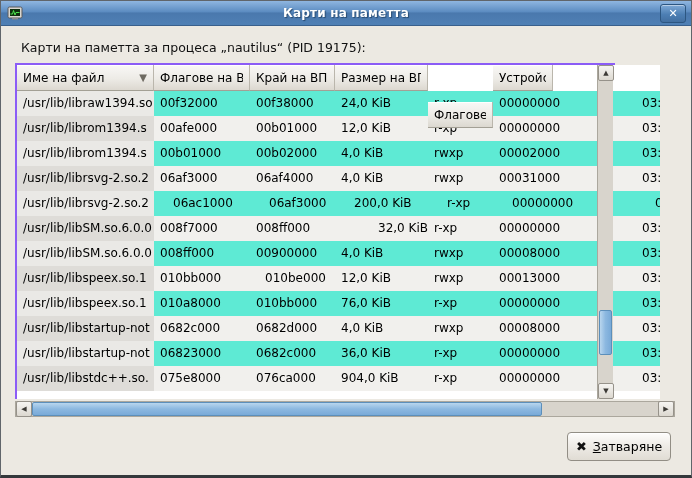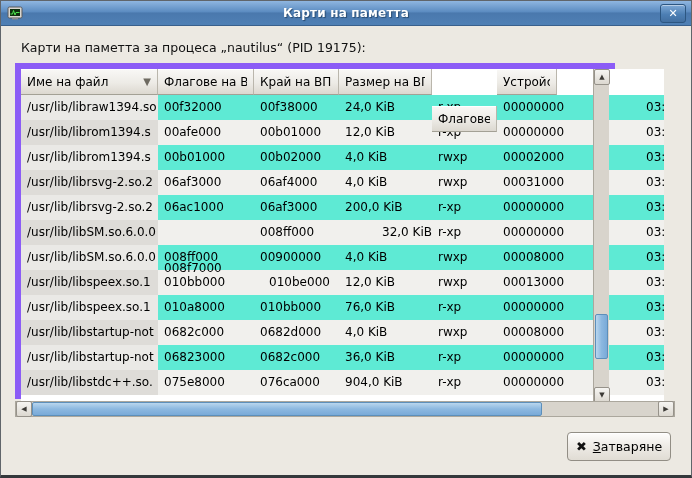--- a/index.html
+++ b/index.html
@@ -28,21 +28,21 @@
     position:absolute;right:5px;top:3px;width:26px;height:19px;
     background:linear-gradient(to bottom,#7fa9d6 0%,#4d7fb4 55%,#426fa0 100%);
     border:1px solid #2c5681;border-radius:3px;
     color:#fff;font-weight:bold;font-size:11px;line-height:17px;text-align:center;
     box-shadow:inset 0 1px 0 rgba(255,255,255,.45);cursor:default;
   }
   
   .subtitle{position:absolute;left:20px;top:39px;font-size:12.5px;color:#111;}
   .table-frame{
     position:absolute;left:14px;top:62px;width:600px;height:336px;
-    background:#fff;border:6px solid #8b5cf6;padding-left:20px;
+    background:#fff;border:2px solid #8b5cf6;padding-left:20px;
   }
   .tview{position:absolute;left:0;top:0;width:643px;height:334px;overflow:hidden;background:#fff;}
   .theader{display:flex;height:26px;}
   .hcell{
     position:relative;height:26px;display:flex;align-items:center;padding:0 6px;
     background:linear-gradient(to bottom,#f9f8f6 0%,#edebe6 55%,#dcd8d0 100%);
     border-right:1px solid #bab6ac;border-bottom:1px solid #a3a095;
     box-shadow:inset 0 1px 0 #fff;
     white-space:nowrap;overflow:hidden;flex:0 0 auto;cursor:default;
   }
@@ -173,30 +173,30 @@
             <div class="tcell sortcol" style="width: 137px;">/usr/lib/librsvg-2.so.2</div>
             <div class="tcell" style="width: 96px;">06af3000</div>
             <div class="tcell" style="width: 85px;">06af4000</div>
             <div class="tcell" style="width: 93px;">4,0 KiB</div>
             <div class="tcell" style="width: 65px;">rwxp</div>
             <div class="tcell" style="width: 143px;">00031000</div>
             <div class="tcell" style="width: 60px;">03:02</div>
           </div>
           <div class="trow odd">
             <div class="tcell sortcol" style="width: 137px;">/usr/lib/librsvg-2.so.2</div>
-            <div class="tcell" style="width: 96px;">06ac1000</div>
+            <div class="tcell" style="width: 96px; margin-left: 13px;">06ac1000</div>
             <div class="tcell" style="width: 85px;">06af3000</div>
             <div class="tcell" style="width: 93px;">200,0 KiB</div>
             <div class="tcell" style="width: 65px;">r-xp</div>
             <div class="tcell" style="width: 143px;">00000000</div>
             <div class="tcell" style="width: 60px;">03:02</div>
           </div>
           <div class="trow even">
             <div class="tcell sortcol" style="width: 137px;">/usr/lib/libSM.so.6.0.0</div>
-            <div class="tcell" style="width: 96px; margin-top: 36px;">008f7000</div>
+            <div class="tcell" style="width: 96px;">008f7000</div>
             <div class="tcell" style="width: 85px;">008ff000</div>
             <div class="tcell" style="width: 93px; text-align: right;">32,0 KiB</div>
             <div class="tcell" style="width: 65px;">r-xp</div>
             <div class="tcell" style="width: 143px;">00000000</div>
             <div class="tcell" style="width: 60px;">03:02</div>
           </div>
           <div class="trow odd">
             <div class="tcell sortcol" style="width: 137px;">/usr/lib/libSM.so.6.0.0</div>
             <div class="tcell" style="width: 96px;">008ff000</div>
             <div class="tcell" style="width: 85px;">00900000</div>

